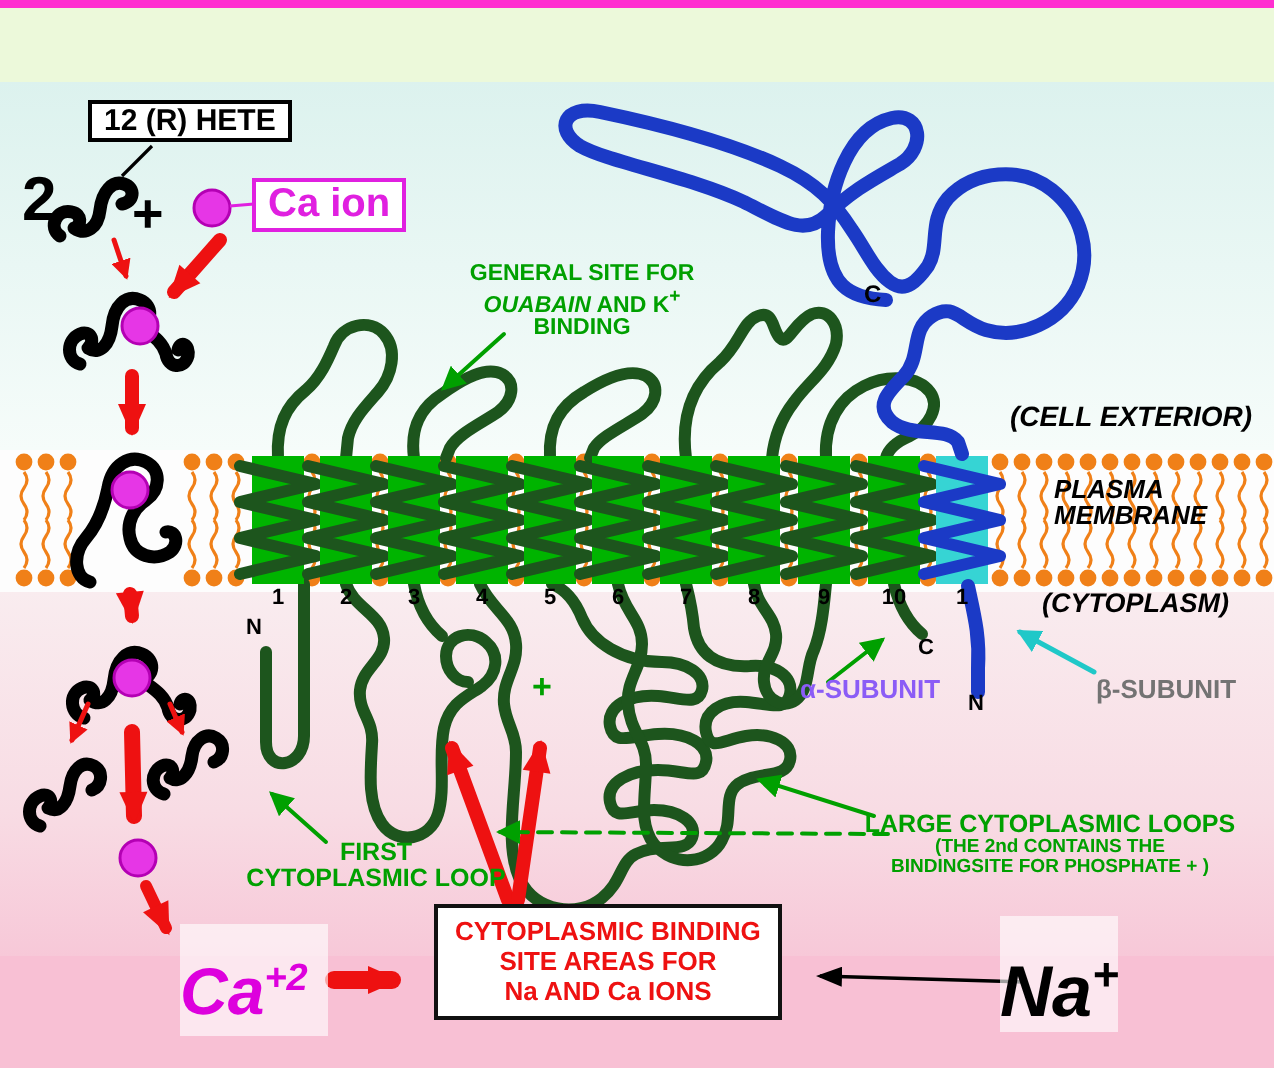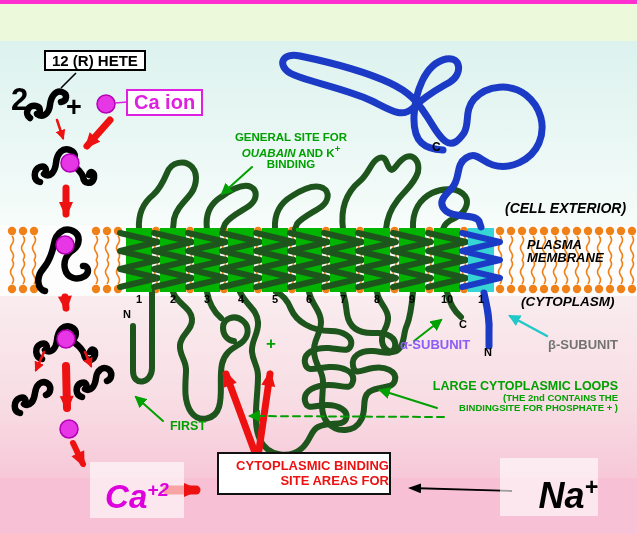--- a/index.html
+++ b/index.html
@@ -17,32 +17,32 @@
   .cellext{left:505px;top:200px;font-size:14px;font-style:italic;font-weight:600;color:#000;}
   .plasma{left:527px;top:238px;width:110px;font-size:13px;
           font-weight:bold;font-style:italic;line-height:13px;color:#000;white-space:normal;}
   .cyto{left:521px;top:294px;font-size:13.5px;font-style:italic;font-weight:600;color:#000;}
   .asub{left:388px;top:337px;font-size:13px;font-weight:bold;color:#8b5cf6;margin-left:12px;}
   .bsub{left:548px;top:337px;font-size:13px;font-weight:bold;color:#737373;}
   .term{font-size:11px;font-weight:bold;color:#000;}
   .plussite{left:266px;top:334px;font-size:17px;font-weight:bold;color:#00a000;}
   .firstloop{left:118px;top:420px;width:140px;text-align:center;font-size:12.5px;
              line-height:12.5px;font-weight:bold;color:#00a000;white-space:normal;}
-  .largeloops{left:432px;top:380px;width:186px;text-align:right;color:#00a000;white-space:normal;}
+  .largeloops{left:432px;top:406px;width:186px;text-align:center;color:#00a000;white-space:normal;}
   .largeloops .l1{font-size:12.5px;font-weight:bold;line-height:13px;}
   .largeloops .l2{font-size:9.5px;font-weight:bold;line-height:9.5px;}
-  .bindbox{left:217px;top:452px;width:170px;text-align:right;border:2px solid #111;
+  .bindbox{left:217px;top:452px;width:170px;text-align:center;border:2px solid #111;
            background:#fff;color:#ee1111;font-weight:bold;font-size:13px;line-height:15px;
            padding:4px 0 5px 0;white-space:normal;}
   .ionchip{background:rgba(255,255,255,0.62);}
-  .ca2{left:90px;top:462px;width:94px;height:56px;color:#dd00dd;
-       font-size:33px;font-weight:bold;font-style:italic;text-align:center;line-height:56px;}
+  .ca2{left:90px;top:462px;width:74px;height:56px;color:#dd00dd;
+       font-size:33px;font-weight:bold;font-style:italic;line-height:56px;}
   .ca2 sup{font-size:19px;}
-  .na{left:500px;top:458px;width:98px;height:58px;color:#000;
-      font-size:36px;font-weight:bold;font-style:italic;text-align:right;line-height:58px;}
+  .na{left:500px;top:458px;width:59px;height:58px;color:#000;
+      font-size:36px;font-weight:bold;font-style:italic;text-align:center;line-height:58px;}
   .na sup{font-size:23px;}
   .segnum{position:absolute;top:293px;width:22px;text-align:center;
           font-size:11px;font-weight:bold;color:#000;}
 </style>
 </head>
 <body>
 
 <div class="stage">
 
 <svg width="637" height="534" viewBox="0 0 637 534">
@@ -331,30 +331,32 @@
 <div class="lbl term" style="left:459px;top:318px">C</div>
 <div class="lbl term" style="left:484px;top:346px">N</div>
 <div class="lbl term" style="left:432px;top:140px;font-size:12px">C</div>
 
 <div class="lbl asub">α-SUBUNIT</div>
 <div class="lbl bsub">β-SUBUNIT</div>
 <div class="lbl plussite">+</div>
 
 <div class="lbl firstloop">
   <span>FIRST</span><br>
+  <span>CYTOPLASMIC LOOP</span>
 </div>
 
 <div class="lbl largeloops">
   <div class="l1">LARGE CYTOPLASMIC LOOPS</div>
   <div class="l2">(THE 2nd CONTAINS THE</div>
   <div class="l2">BINDINGSITE FOR PHOSPHATE + )</div>
 </div>
 
 <div class="lbl bindbox">
   <span>CYTOPLASMIC BINDING</span><br>
   <span>SITE AREAS FOR</span><br>
+  <span>Na AND Ca IONS</span>
 </div>
 
 <div class="lbl ionchip ca2"><span>Ca</span><sup>+2</sup></div>
 
 <div class="lbl ionchip na"><span>Na</span><sup>+</sup></div>
 
 </div>
 
 </body></html>

